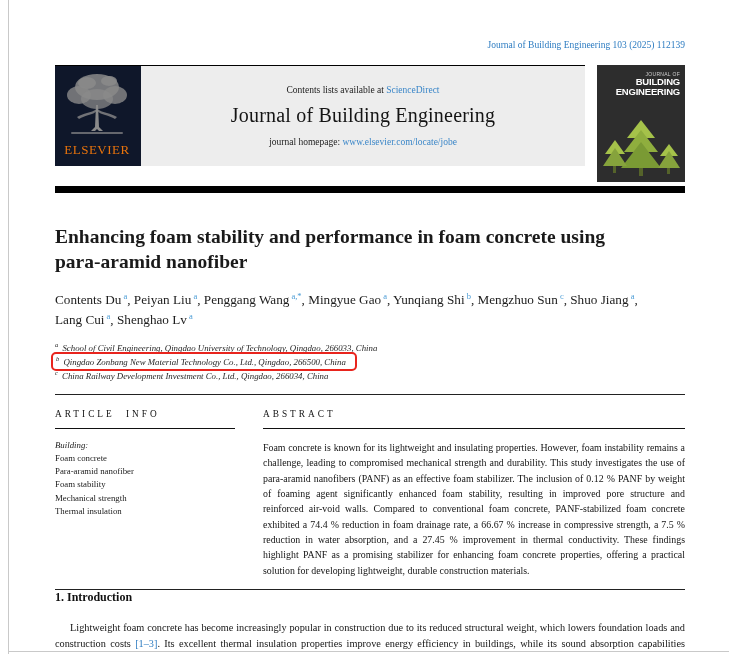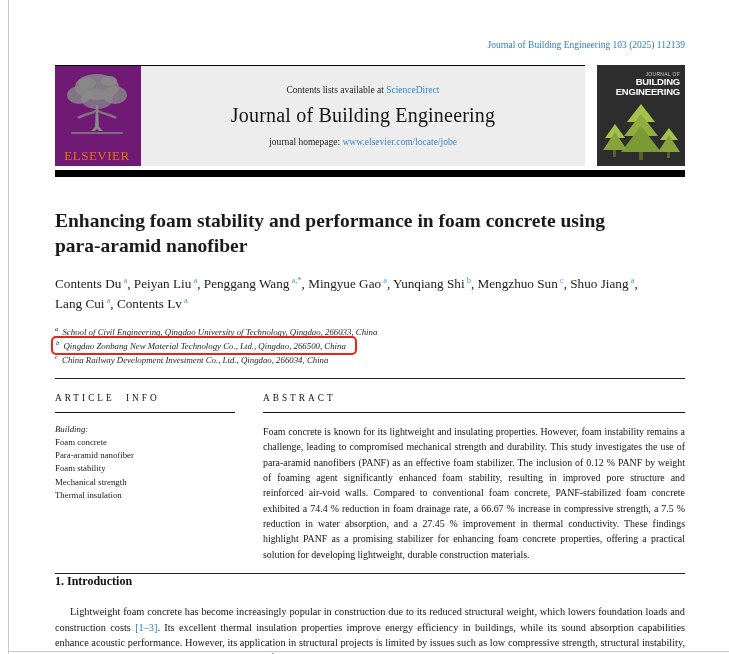--- a/index.html
+++ b/index.html
@@ -8,30 +8,30 @@
   .page { position:relative; width:729px; height:654px; background:#fff; }
   .edge-left { position:absolute; left:8px; top:0; bottom:0; width:1px; background:#c9c9c9; }
   .edge-bottom { position:absolute; left:8px; right:0; bottom:2px; height:1px; background:#c9c9c9; }
   .content { position:relative; margin:0 44px 0 55px; width:630px; }
 
   .citation { padding-top:40px; text-align:right; font-size:9.5px; color:#2d7cc1; }
   .citation a { color:#2d7cc1; text-decoration:none; cursor:pointer; }
 
   .masthead-row { display:flex; margin-top:15px; align-items:stretch; }
   .masthead-main { flex:0 0 530px; border-top:1.5px solid #000; display:flex; height:101px; }
-  .logo-box { flex:0 0 86px; background:#701a75; display:flex; flex-direction:column; align-items:center; justify-content:space-between; padding:3px 2px 2px 0; }
+  .logo-box { flex:0 0 86px; background:#0f172a; display:flex; flex-direction:column; align-items:center; justify-content:flex-start; padding:3px 2px 2px 0; }
   .logo-tree { width:68px; height:72px; }
   .logo-word { color:#e8730c; font-size:13px; letter-spacing:0.5px; margin-top:1px; font-family:"Liberation Serif", serif; }
   .band { flex:1 1 auto; background:#ededed; display:flex; flex-direction:column; align-items:center; justify-content:center; padding:6px 10px; }
   .band .contents-line { font-size:9.5px; color:#222; }
   .band .contents-line .lnk { color:#3a86c8; cursor:pointer; }
   .band .jtitle { font-size:20px; color:#141414; margin:9px 0 10px 0; letter-spacing:0.2px; }
   .band .homepage { font-size:9.5px; color:#222;text-align:right; }
   .band .homepage .lnk { color:#3a86c8; cursor:pointer; }
-  .cover { margin-left:12px; width:88px; height:101px; background:#2d2d2d; position:relative; overflow:hidden; }
+  .cover { margin-left:12px; width:88px; height:117px; background:#2d2d2d; position:relative; overflow:hidden; }
   .cover-text { position:absolute; top:7px; right:5px; text-align:right; color:#fff;
                 font-family:"Liberation Sans", sans-serif; line-height:1.05; }
   .cover-text .tiny { font-size:5px; letter-spacing:0.3px; color:#cfcfcf; }
   .cover-text .big { font-size:9.5px; font-weight:bold; letter-spacing:-0.2px; }
   .cover-trees { position:absolute; left:0; bottom:2px; width:88px; height:62px; }
   .thick-bar { height:6.5px; background:#000; margin-top:4px; width:630px; }
 
   .art-title { margin-top:31px; font-size:19.5px; line-height:1.32; color:#1a1a1a; max-width:600px; }
   .authors { margin-top:15px; font-size:13.2px; max-width:600px; line-height:1.45; }
   .authors sup { color:#4a9bd5; font-size:8.5px; }
@@ -119,21 +119,21 @@
             <rect x="70" y="50" width="3" height="6" fill="#55632a"></rect>
           </g>
         </svg>
       </div>
     </div>
 
     <div class="thick-bar"></div>
 
     <h1 class="art-title">Enhancing foam stability and performance in foam concrete using para-aramid nanofiber</h1>
 
-    <div class="authors" id="authors-line"><span>Contents Du</span><sup> a</sup>, <span>Peiyan Liu</span><sup> a</sup>, <span>Penggang Wang</span><sup> a,*</sup>, <span>Mingyue Gao</span><sup> a</sup>, <span>Yunqiang Shi</span><sup> b</sup>, <span>Mengzhuo Sun</span><sup> c</sup>, <span>Shuo Jiang</span><sup> a</sup>, <span>Lang Cui</span><sup> a</sup>, <span>Contents Lv</span><sup> a</sup></div>
+    <div class="authors" id="authors-line"><span>Contents Du</span><sup> a</sup>, <span>Peiyan Liu</span><sup> a</sup>, <span>Penggang Wang</span><sup> a,*</sup>, <span>Mingyue Gao</span><sup> a</sup>, <span>Yunqiang Shi</span><sup> b</sup>, <span>Mengzhuo Sun</span><sup> c</sup>, <span>Shuo Jiang</span><sup> a</sup>, <span>Lang Cui</span><sup> a</sup>, <span>Shenghao Lv</span><sup> a</sup></div>
 
     <div class="affils" id="affil-list">
         <div><span><sup>a</sup><span> School of Civil Engineering, Qingdao University of Technology, Qingdao, 266033, China</span></span></div>
         <div><span class="red-box"><span><sup>b</sup><span> Qingdao Zonbang New Material Technology Co., Ltd., Qingdao, 266500, China</span></span></span></div>
         <div><span><sup>c</sup><span> China Railway Development Investment Co., Ltd., Qingdao, 266034, China</span></span></div>
       </div>
 
     <div class="full-rule"></div>
 
     <div class="cols">

